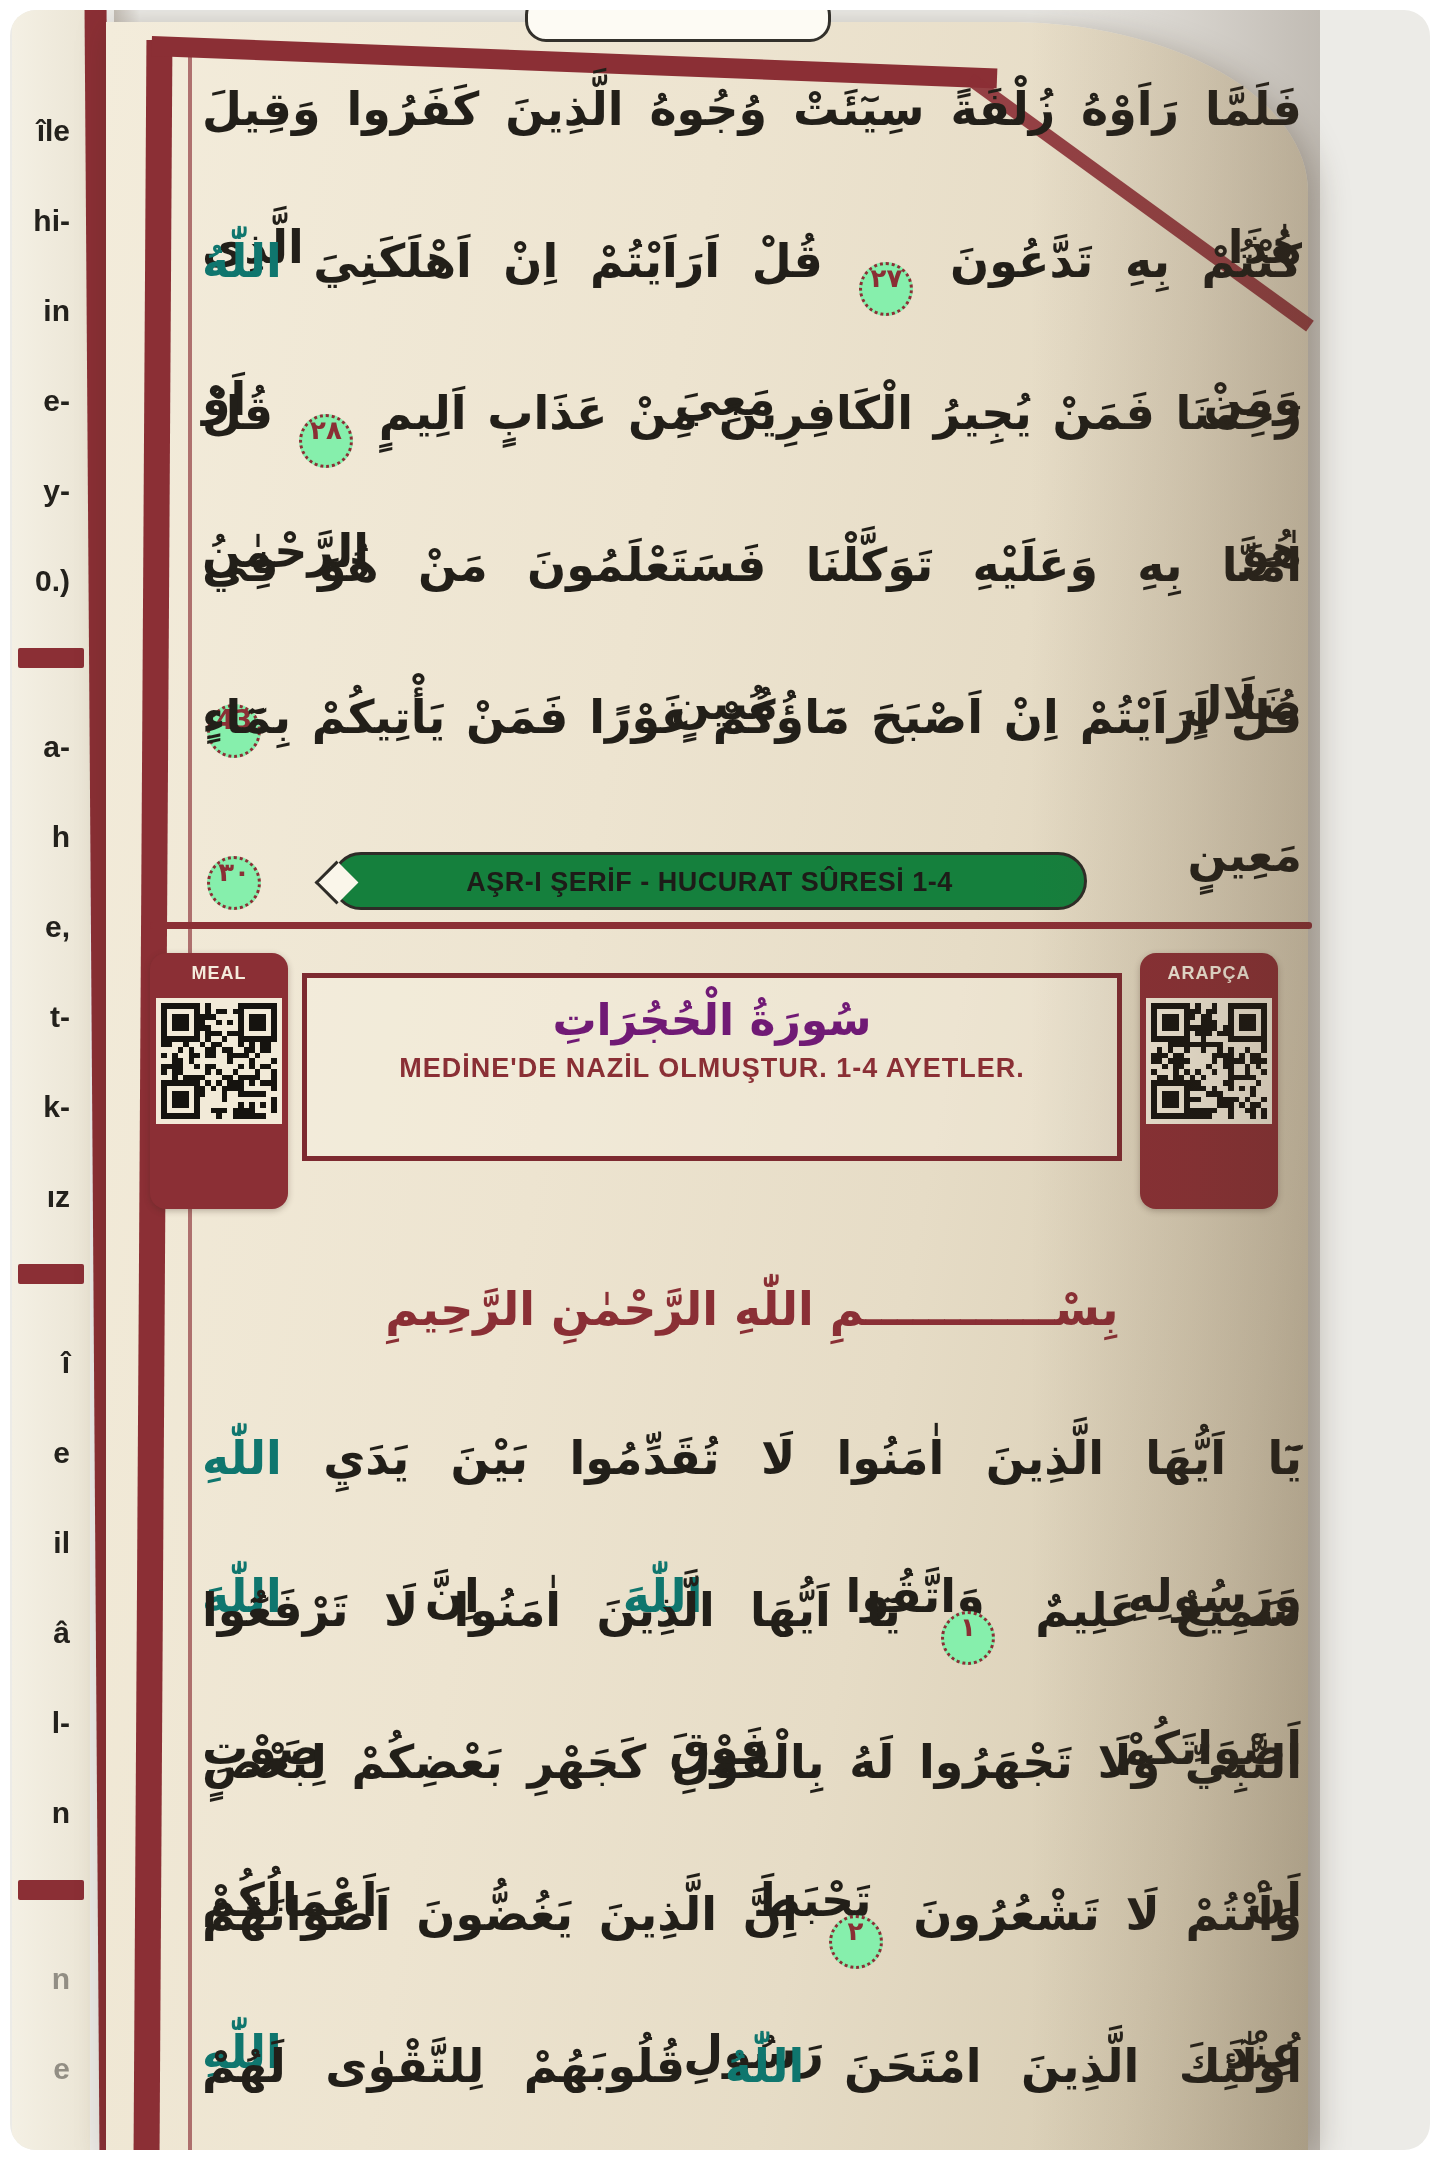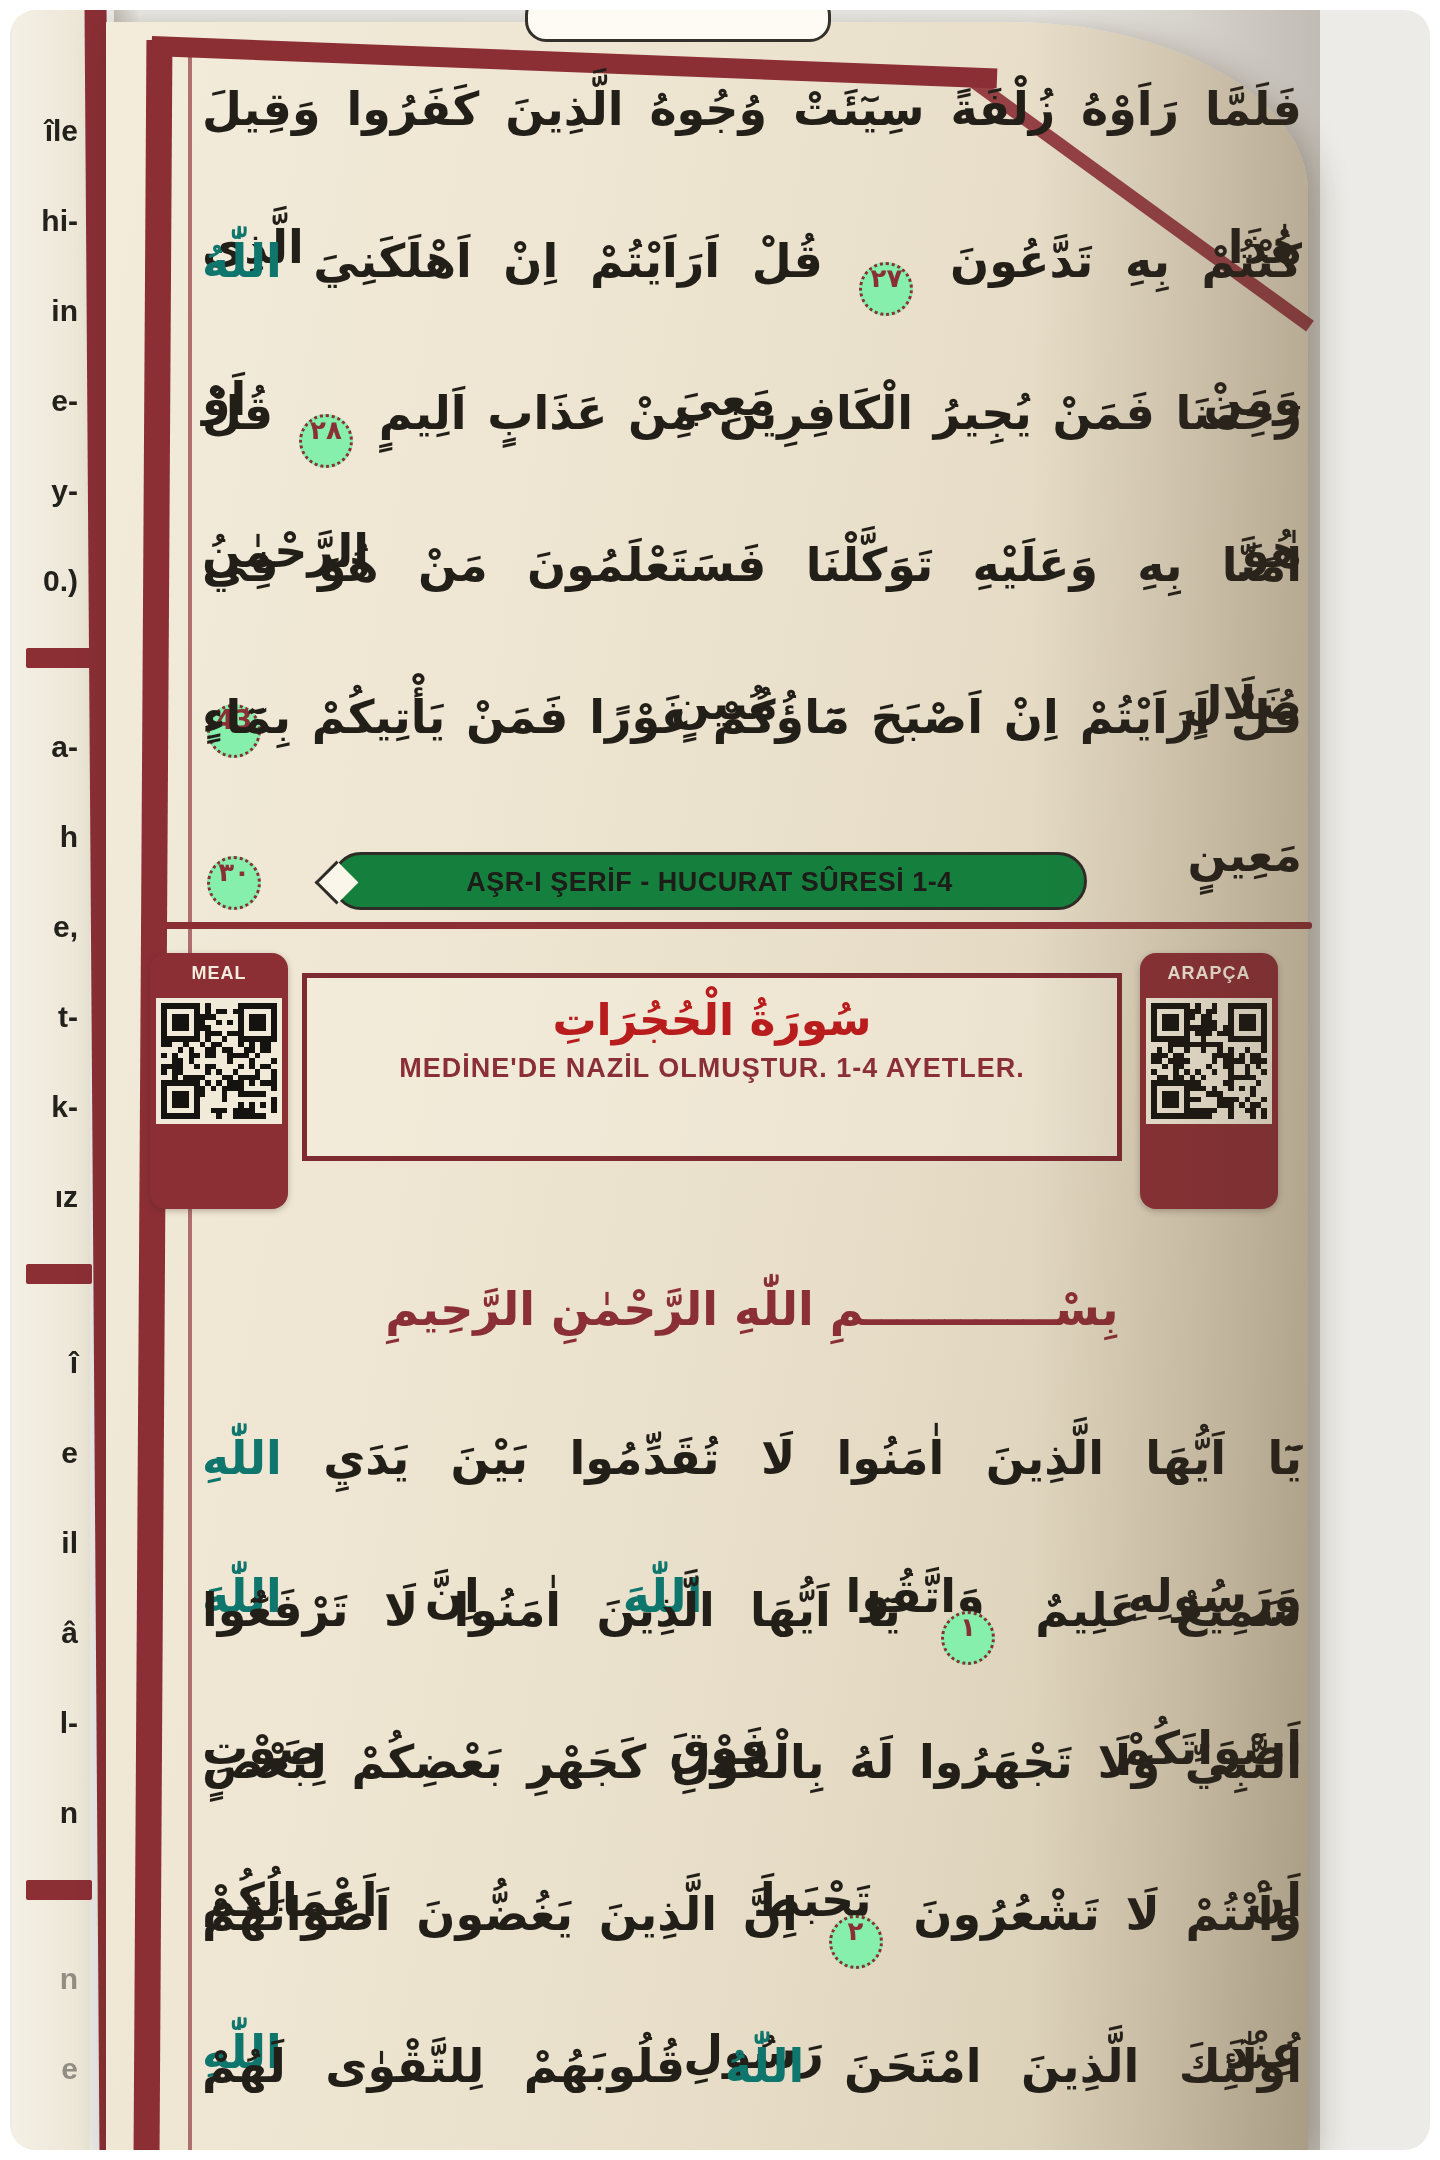--- a/index.html
+++ b/index.html
@@ -9,21 +9,21 @@
 
   
   .page{position:absolute;left:96px;top:12px;width:1202px;height:2128px;
         background:linear-gradient(100deg,#f3ecdb 0%,#ede4d0 40%,#e6dcc6 65%,#d8cdb4 88%,#cabfa5 100%);
         border-top-right-radius:300px 170px;box-shadow:6px 8px 34px rgba(60,45,30,.35);}
   .shade{position:absolute;left:1020px;top:0;width:290px;height:100%;pointer-events:none;
          background:linear-gradient(90deg,rgba(80,60,40,0) 0%,rgba(80,60,40,.14) 55%,rgba(70,52,34,.26) 100%);}
 
   
   .adj{position:absolute;left:2px;top:0;width:78px;height:100%;display:flex;flex-direction:column;
-       align-items:flex-end;padding:104px 12px 0 0;box-sizing:border-box;
+       align-items:flex-end;padding:104px 20px 0 0;box-sizing:border-box;
        background:linear-gradient(90deg,#f4f0e4,#ebe5d5);}
   .adj .frag{font-size:30px;font-weight:600;color:#23211c;height:34px;margin-bottom:56px;}
   .adj .divider{width:66px;height:20px;background:#8b2f35;margin:-6px -14px 62px 0;border-radius:2px;}
   .adj .faint{opacity:.45;}
   .adj-vline{position:absolute;left:82px;top:0;bottom:0;width:22px;background:#8b2f35;transform:rotate(-.4deg);}
   .spine-shade{position:absolute;left:104px;top:0;bottom:0;width:26px;
                background:linear-gradient(90deg,rgba(90,70,50,.28),rgba(90,70,50,0));}
 
   
   .frame-left{position:absolute;left:130px;top:30px;bottom:0;width:26px;background:#8b2f35;transform:rotate(.35deg);}
@@ -61,21 +61,21 @@
   .qrtab{position:absolute;top:0;width:138px;height:256px;background:#8b2f35;border-radius:16px;
          text-align:center;box-shadow:0 2px 6px rgba(60,40,30,.3);}
   .qrtab.meal{left:-52px;}
   .qrtab.arapca{right:24px;}
   .qrtab .qlabel{display:block;margin-top:10px;font-size:18px;font-weight:bold;color:#f4ebdc;letter-spacing:1px;}
   .qrbox{width:116px;height:116px;margin:14px auto 0;background:#f2ead8;padding:5px;box-sizing:content-box;}
   .qrbox svg{display:block;width:116px;height:116px;}
 
   .title-box{position:absolute;left:100px;top:20px;width:820px;height:188px;border:5px solid #7d2a30;
              background:rgba(250,244,230,.35);box-sizing:border-box;text-align:center;}
-  .title-ar{margin-top:16px;font-family:"DejaVu Sans",sans-serif;font-weight:bold;font-size:44px;color:#b91c1c;direction:rtl;}
+  .title-ar{margin-top:16px;font-family:"DejaVu Sans",sans-serif;font-weight:bold;font-size:44px;color:#701a75;direction:rtl;}
   .title-sub{margin-top:8px;font-size:27px;font-weight:bold;color:#8a2f35;letter-spacing:1px;}
 
   
   .bismillah{margin-top:34px;height:126px;line-height:120px;text-align:center;direction:rtl;
              font-family:"DejaVu Sans",sans-serif;font-weight:bold;font-size:46px;color:#8a2f35;}
 
   .main-block{margin-top:14px;}
 </style>
 </head>
 <body>

